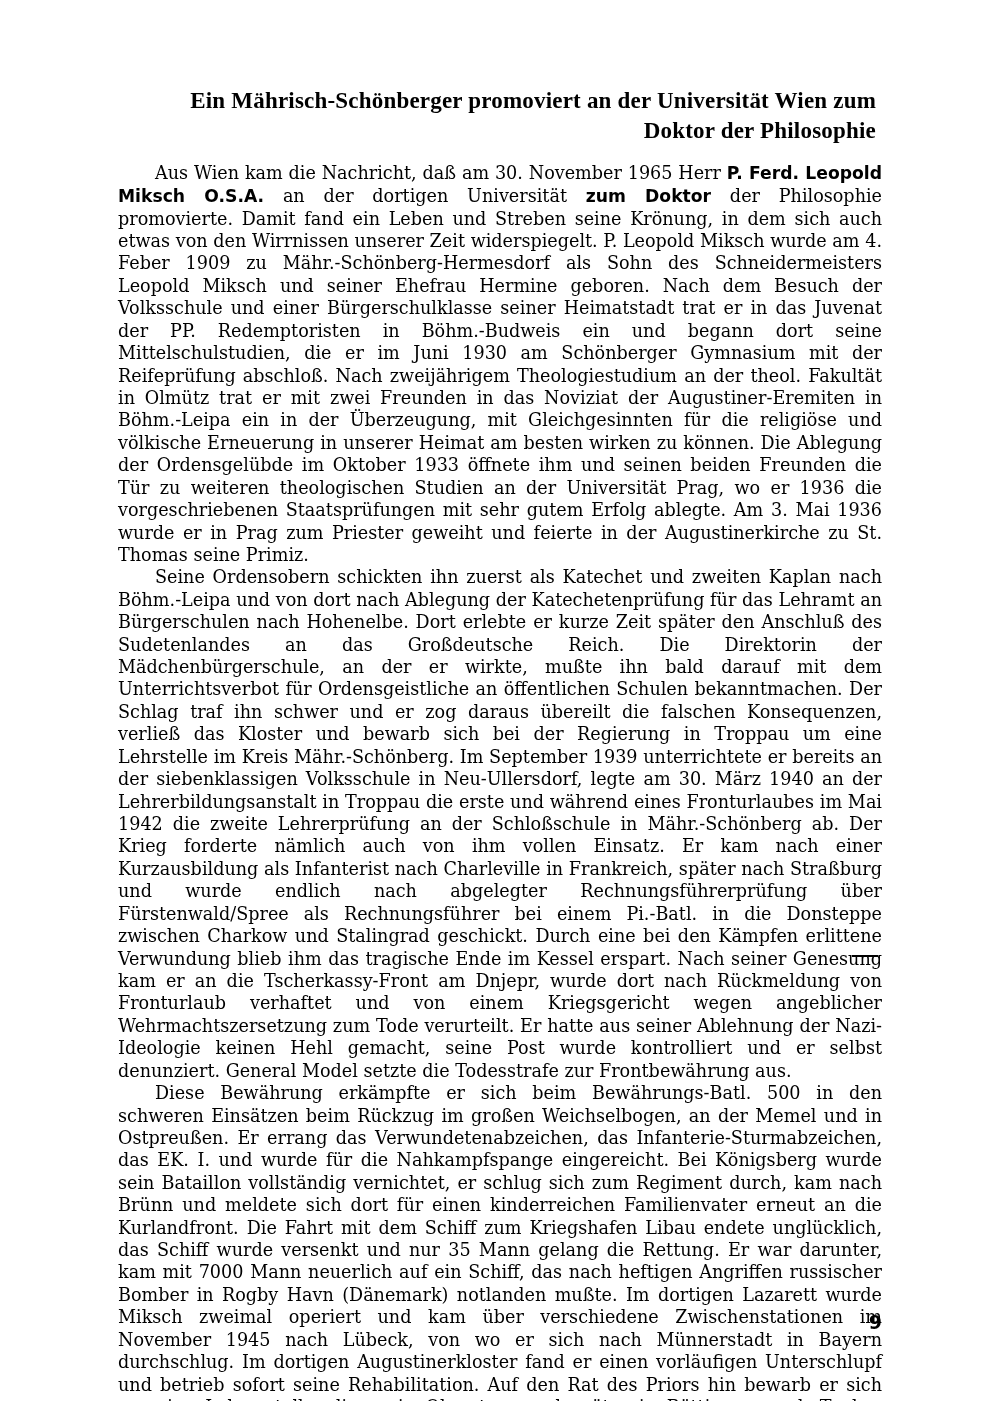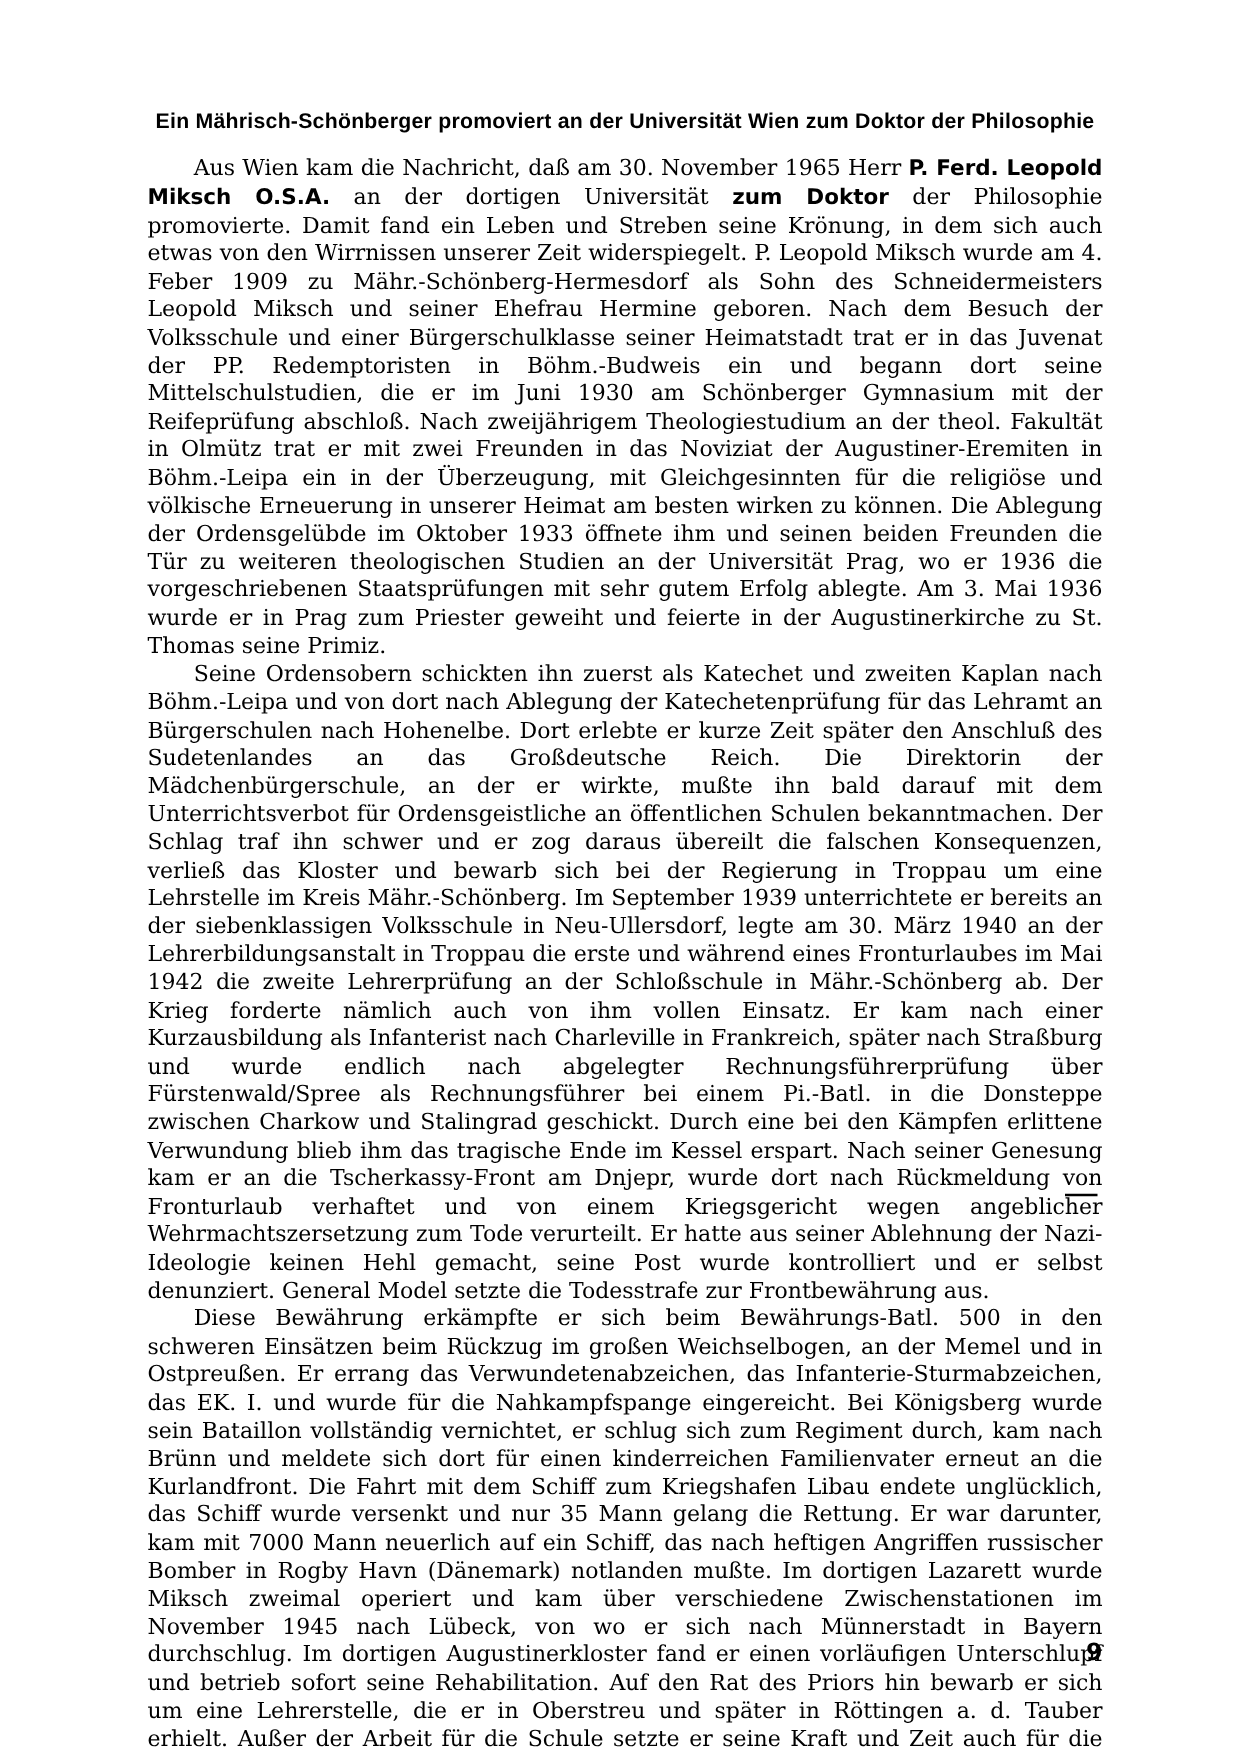--- a/index.html
+++ b/index.html
@@ -17,25 +17,25 @@
   }
   .page {
     position: absolute;
     left: 0; top: 0;
     width: 1000px;
     height: 1401px;
     box-sizing: border-box;
     padding: 86px 118px 0 118px;
   }
   .title {
-    font-family: Liberation Sans, sans-serif;
+    font-family: Liberation Serif, serif;
     font-weight: bold;
-    font-size: 17px;
+    font-size: 23px;
     line-height: 1.30;
-    text-align: center;
+    text-align: right;
     letter-spacing: 0.2px;
     margin: 0 0 16px 0;
     padding: 0 6px;
   }
   .body-text {
     font-size: 17.6px;
     line-height: 1.275;
     text-align: justify;
     text-justify: inter-word;
     hyphens: none;

